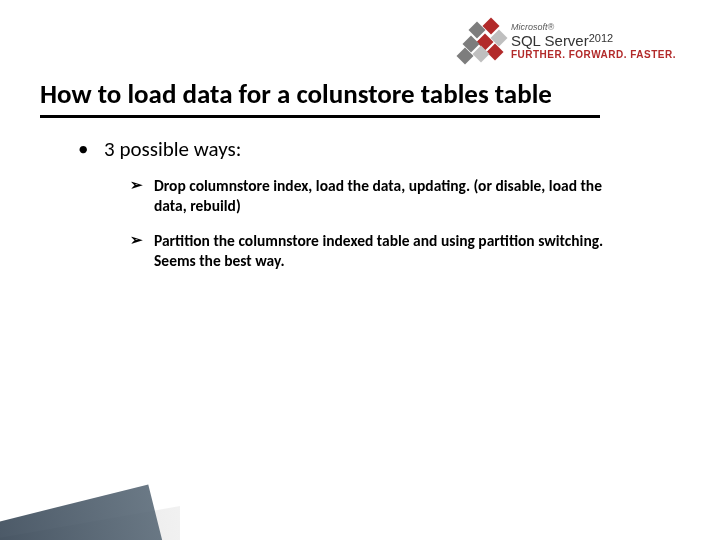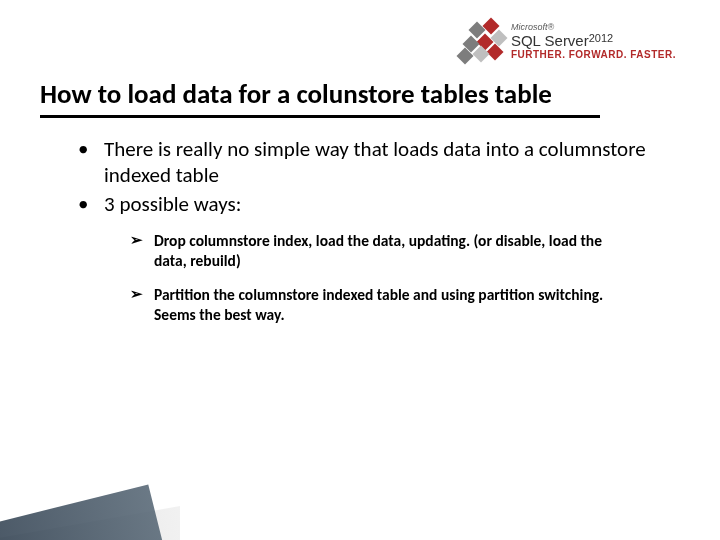--- a/index.html
+++ b/index.html
@@ -191,21 +191,20 @@
     </div>
   </div>
 
   <div class="title-area">
     <div class="title-text">How to load data for a colunstore tables table</div>
     <div class="title-underline"></div>
   </div>
 
   <div class="content-area">
     <ul class="main-list">
-      <li>There is really no simple way that loads data into a columnstore indexed table</li>
       <li>3 possible ways:</li>
     </ul>
     <ul class="sub-list">
       <li>Drop columnstore index, load the data, updating. (or disable, load the data, rebuild)</li>
       <li>Partition the columnstore indexed table and using partition switching. Seems the best way.</li>
     </ul>
   </div>
 
   <div class="corner-deco">
     <div class="wedge-light"></div>

